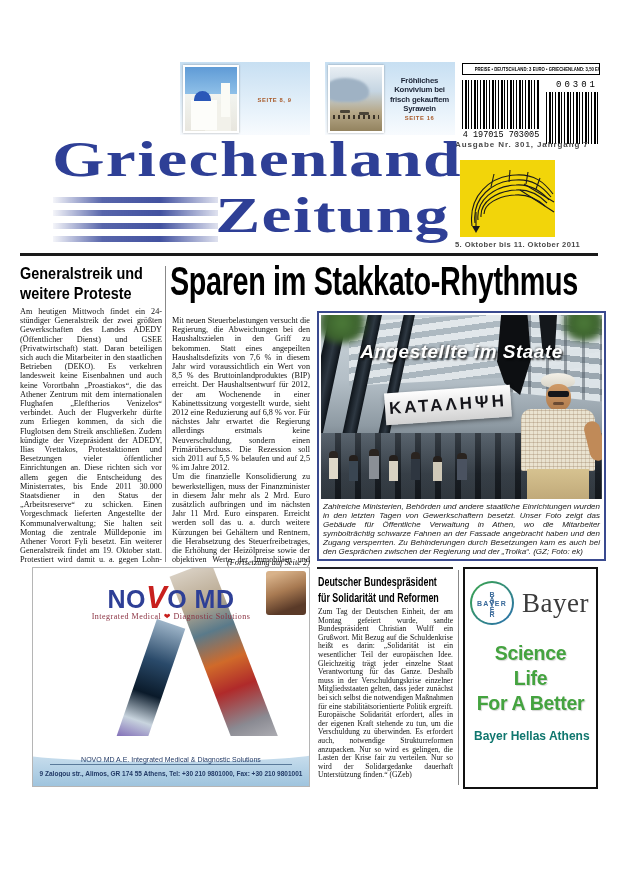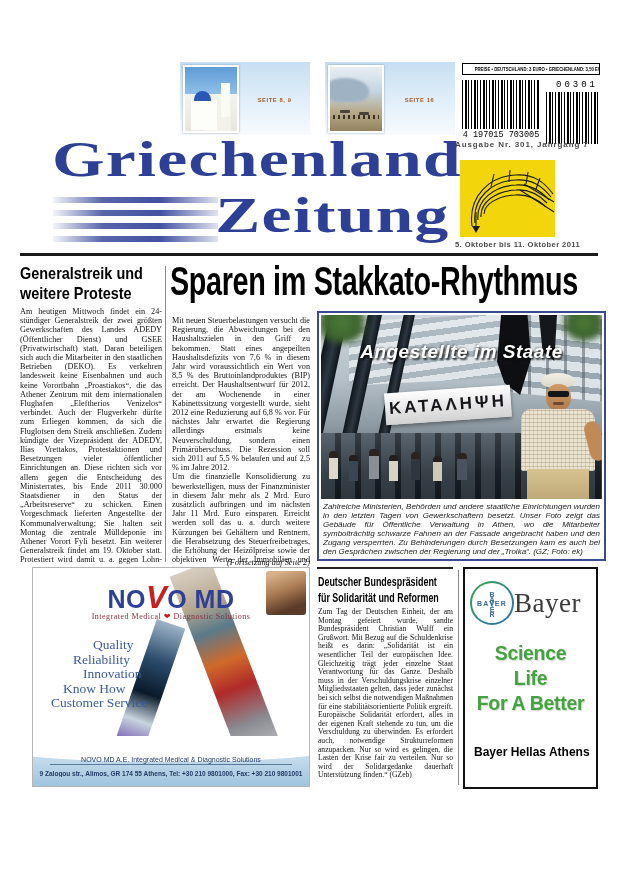--- a/index.html
+++ b/index.html
@@ -150,32 +150,32 @@
              background:linear-gradient(180deg,#cfe2f0,#9fc4de);}
   .novo-wave:before{content:"";position:absolute;top:-14px;left:-30px;width:120%;height:26px;background:#fff;
                     border-radius:0 0 100% 100%;}
   .novo-f1{position:absolute;left:6%;width:88%;bottom:21px;text-align:center;font-size:7px;color:#223a66;
            border-bottom:1px solid #5a7a9a;padding-bottom:1px;white-space:nowrap;overflow:hidden;}
   .novo-f2{position:absolute;left:2%;width:96%;bottom:9px;text-align:center;font-size:6.5px;font-weight:bold;
            color:#223a66;white-space:nowrap;overflow:hidden;}
 
   
   .bayer-ad{left:463px;top:567px;width:131px;height:218px;border:2px solid #111;background:#fff;}
-  .bayer-row{position:absolute;top:12px;left:5px;right:4px;display:flex;align-items:center;gap:0;}
+  .bayer-row{position:absolute;top:12px;left:5px;right:4px;display:flex;align-items:center;gap:8px;}
   .bayer-circle{position:relative;width:40px;height:40px;border-radius:50%;flex:0 0 auto;
      border:2px solid transparent;
      background:linear-gradient(#fff,#fff) padding-box,linear-gradient(135deg,#3aa54a,#2a6fb0) border-box;}
   .bx-h{position:absolute;left:50%;top:50%;transform:translate(-50%,-50%);font-size:7px;font-weight:bold;
         letter-spacing:1.2px;color:#3a6a9a;}
   .bx-v{position:absolute;left:50%;top:50%;transform:translate(-50%,-50%);writing-mode:vertical-lr;
         text-orientation:upright;font-size:7px;font-weight:bold;color:#3a6a9a;letter-spacing:-2px;}
   .bayer-brand{font-family:"Liberation Serif",serif;font-size:27px;color:#3c3c3c;letter-spacing:.5px;}
   .bayer-slogan{position:absolute;top:72px;width:100%;text-align:center;font-weight:bold;font-size:19.5px;
                 line-height:25px;letter-spacing:-.3px;color:#44a33f;text-shadow:1px 1px 1px #d5d5d5;}
-  .bayer-company{position:absolute;left:9px;top:176px;font-size:12px;font-weight:bold;color:#000000;}
+  .bayer-company{position:absolute;left:9px;top:160px;font-size:12px;font-weight:bold;color:#0f766e;}
   .bayer-addr{position:absolute;left:9px;top:176px;font-size:9.5px;line-height:11.5px;color:#111;}
 </style>
 </head>
 <body>
 
 <div class="page">
 
 
   <div class="teaser" style="left:180px">
     <div class="t-photo">
@@ -193,20 +193,21 @@
   <div class="teaser" style="left:325px">
     <div class="t-photo">
       <div class="t-art a3">
         <div class="hill"></div>
         <div class="boat" style="left:20%;bottom:28%"></div>
         <div class="boat" style="left:55%;bottom:24%"></div>
         <div class="crowdline"></div>
       </div>
     </div>
     <div class="t-text">
+      <div class="t-headline">Fröhliches Konvivium bei frisch gekauftem Syrawein</div>
       <div class="t-page">SEITE 16</div>
     </div>
   </div>
 
   <div class="abs price-box">
     <span>PREISE • DEUTSCHLAND: 3 EURO • GRIECHENLAND: 3,50 EURO</span>
   </div>
   <div class="abs barcode">
     <div class="bars bars-main"></div>
     <div class="bc-num">4 197015 703005</div>
@@ -306,27 +307,20 @@
     <div class="v-left"></div>
     <div class="v-right"></div>
     <div class="novo-brand">
       <span>NO</span><span class="nv">V</span><span>O MD</span>
     </div>
     <div class="novo-tagline">
       <span>Integrated Medical</span>
       <span class="heart">❤</span>
       <span>Diagnostic Solutions</span>
     </div>
-    <div class="novo-values">
-      <div style="margin-left:46px">Quality</div>
-      <div style="margin-left:26px">Reliability</div>
-      <div style="margin-left:36px">Innovation</div>
-      <div style="margin-left:16px">Know How</div>
-      <div style="margin-left:4px">Customer Service</div>
-    </div>
     <div class="novo-wave"></div>
     <div class="novo-f1">NOVO MD A.E. Integrated Medical &amp; Diagnostic Solutions</div>
     <div class="novo-f2">9 Zalogou str., Alimos, GR 174 55 Athens, Tel: +30 210 9801000, Fax: +30 210 9801001</div>
   </div>
 
   <div class="abs bayer-ad">
     <div class="bayer-row">
       <div class="bayer-circle">
         <span class="bx-h">BAYER</span>
         <span class="bx-v">BAYER</span>

